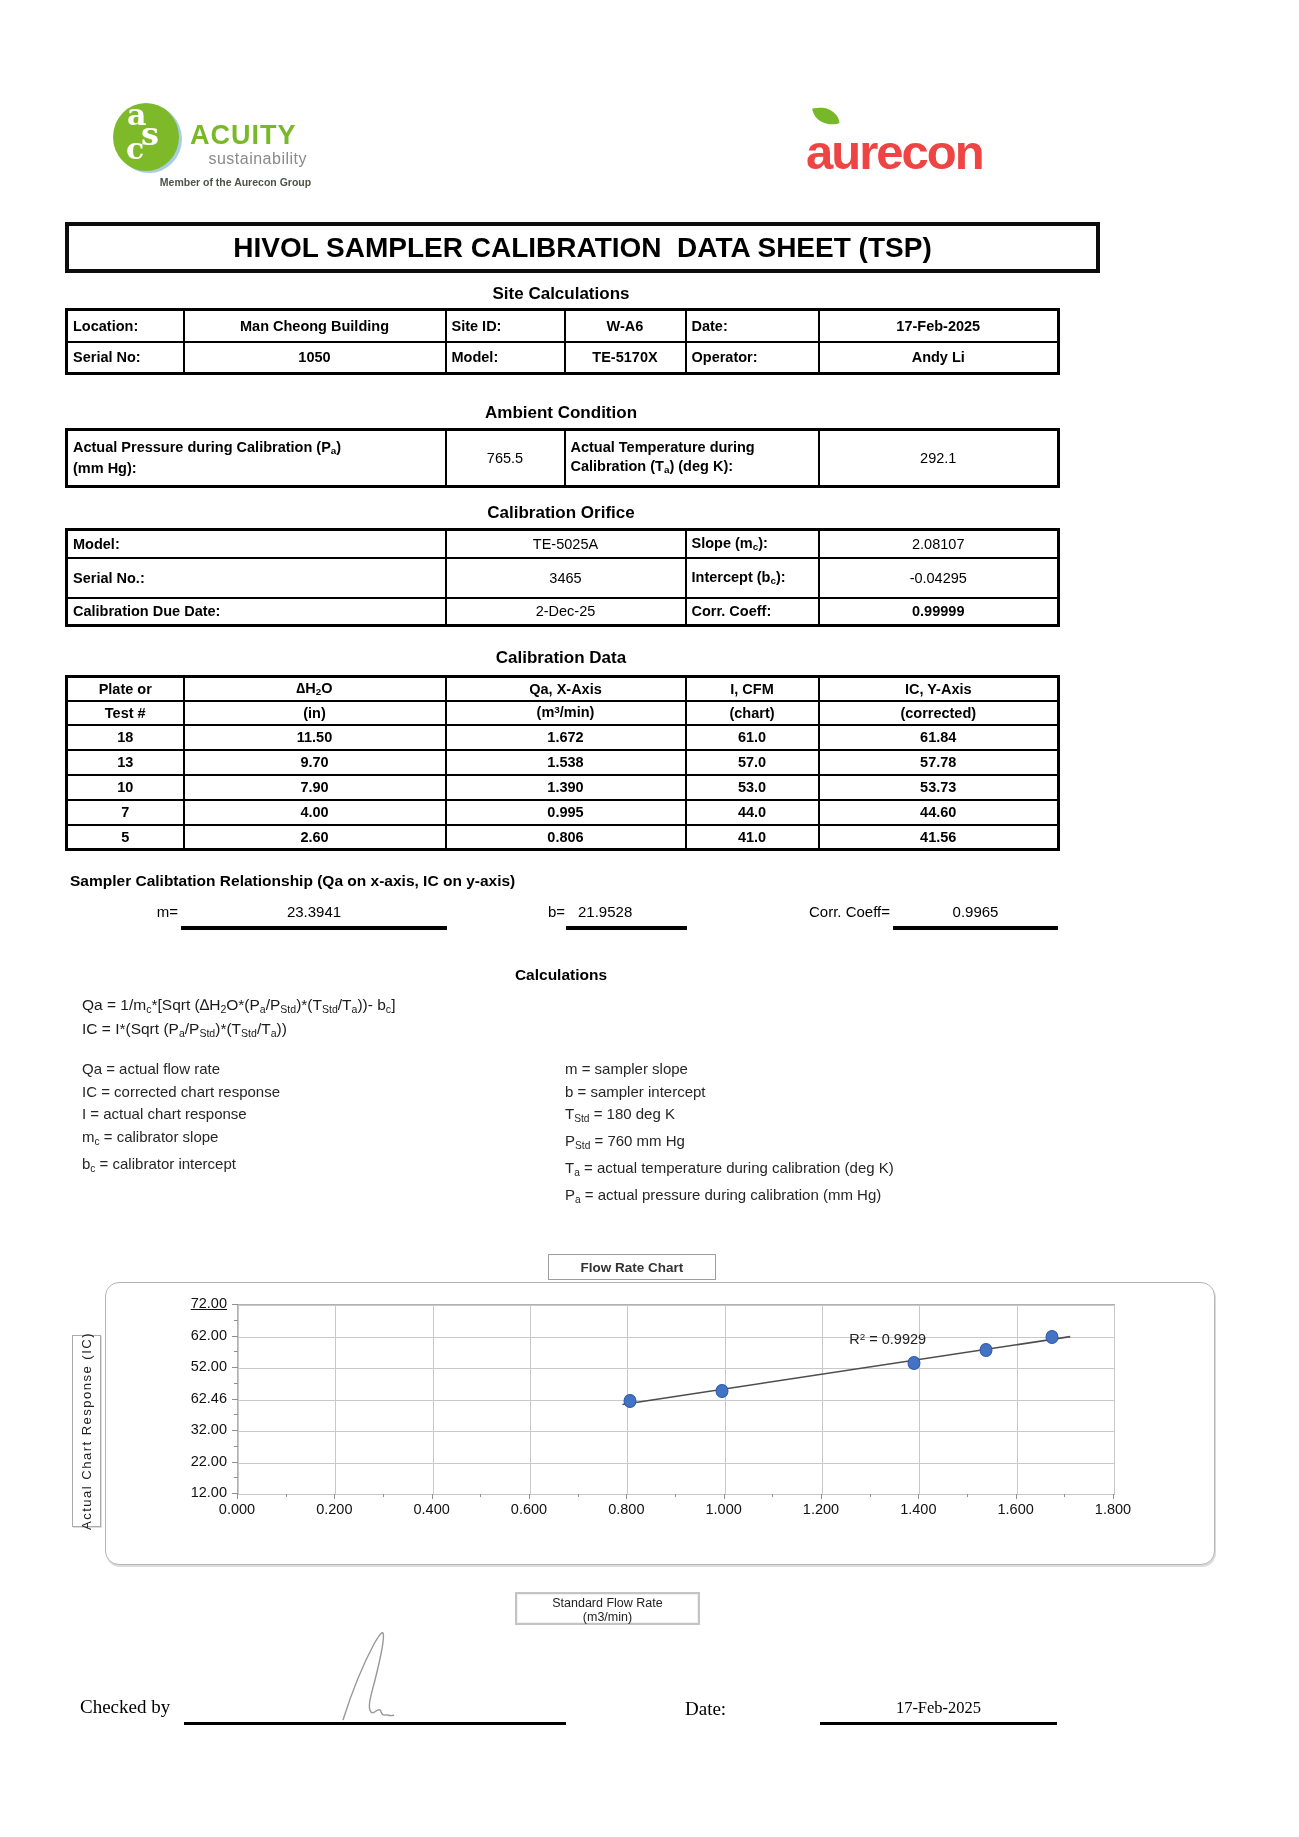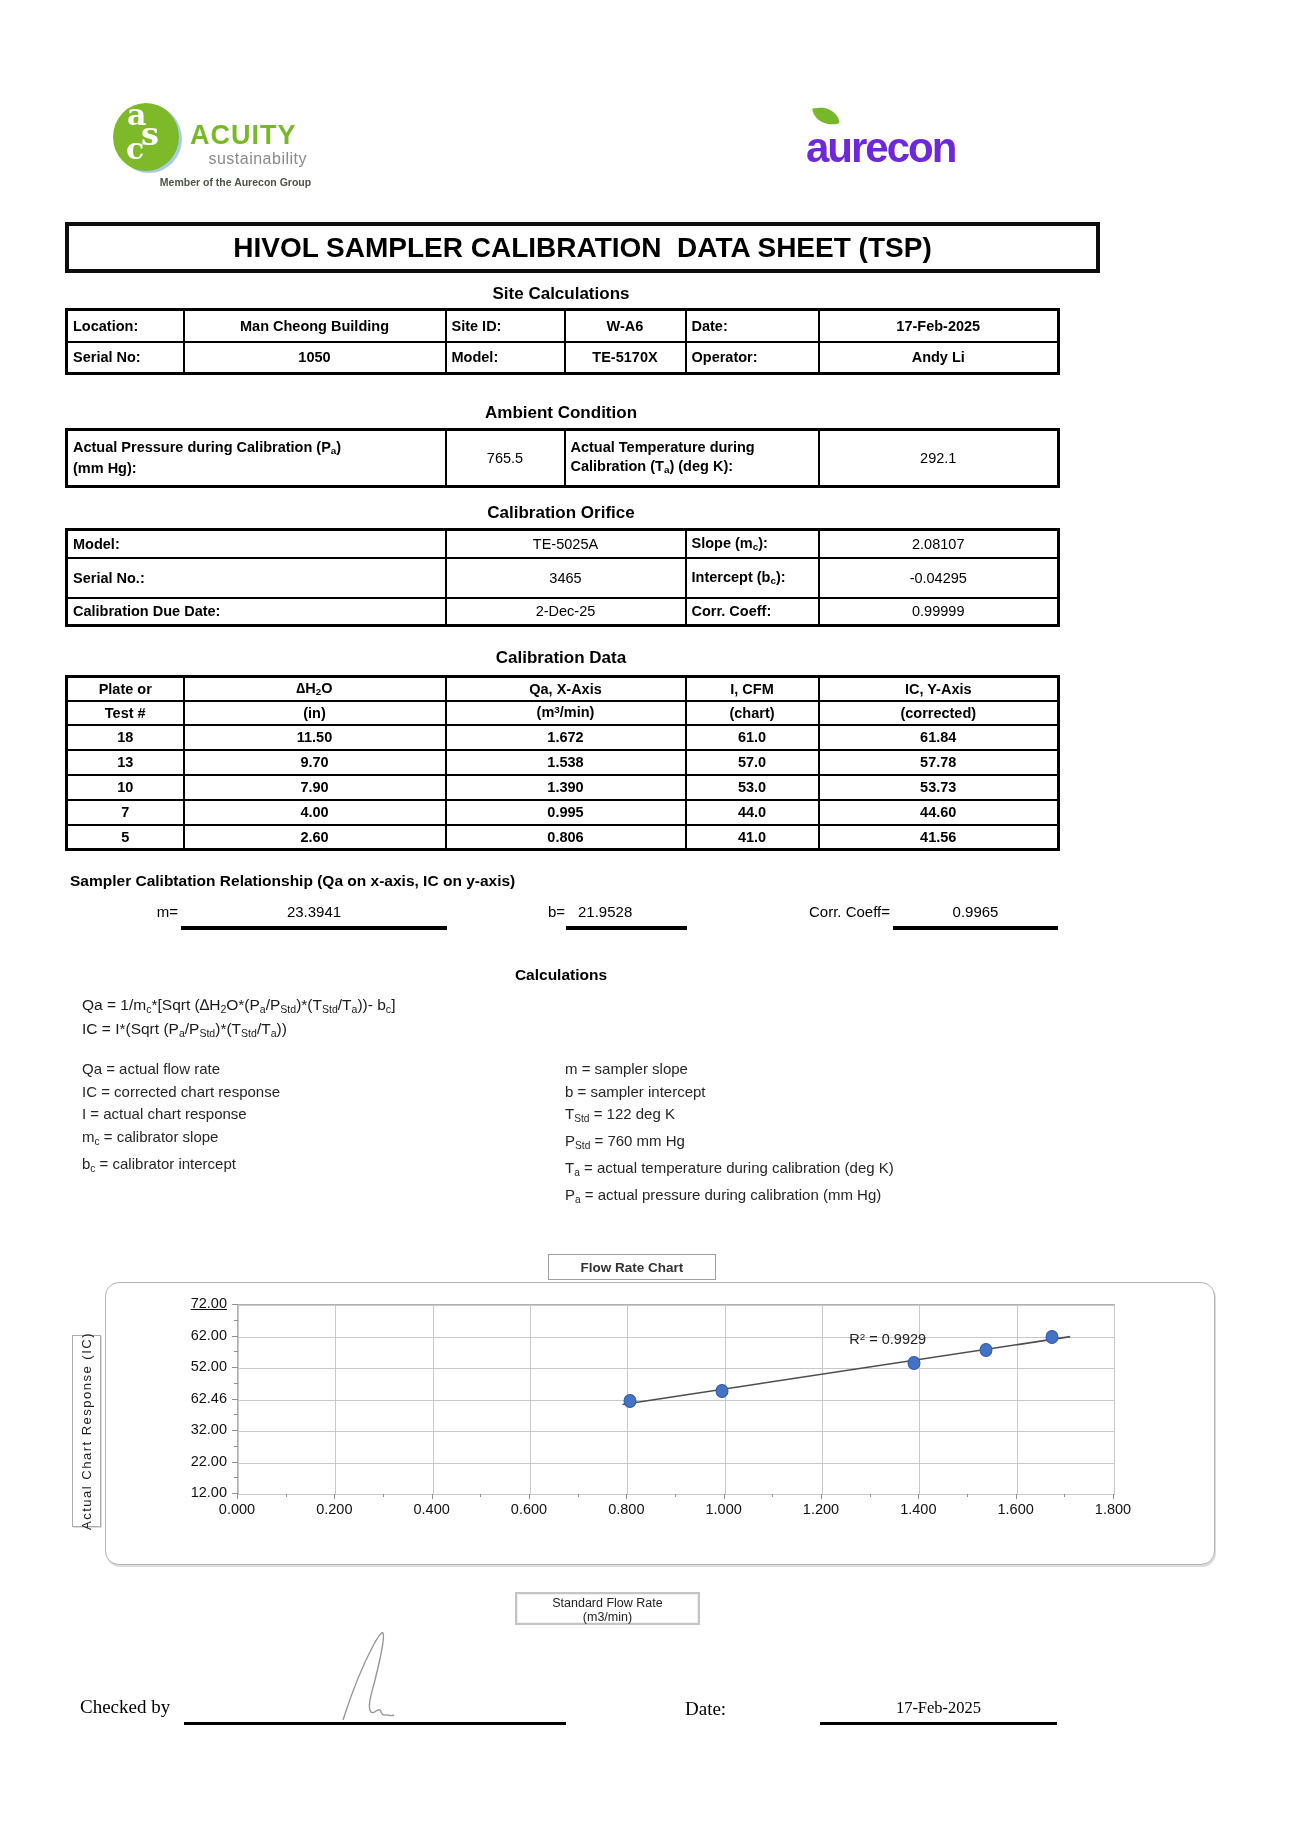--- a/index.html
+++ b/index.html
@@ -11,21 +11,21 @@
     background:#7db928;box-shadow:3px 2px 0 0 #a9cde9;}
   .acuity-circle span{position:absolute;color:#fff;font-family:"DejaVu Serif",serif;font-weight:bold;}
   .mono-a{left:14px;top:-6px;font-size:30px;}
   .mono-s{left:28px;top:12px;font-size:32px;}
   .mono-c{left:13px;top:28px;font-size:30px;}
   .acuity-name{position:absolute;left:190px;top:120px;font-size:27px;font-weight:bold;color:#79b928;letter-spacing:1px;}
   .acuity-tag{position:absolute;left:150px;top:150px;width:157px;text-align:right;font-size:16px;color:#8a8a8a;letter-spacing:0.5px;}
   .acuity-member{position:absolute;left:158px;top:176px;width:155px;text-align:center;font-size:10.5px;font-weight:bold;color:#4d5345;}
   .aurecon-leaf{position:absolute;left:814px;top:106px;width:24px;height:20px;background:#76b82a;
     border-radius:2% 95% 10% 95%;transform:rotate(-12deg);}
-  .aurecon-name{position:absolute;left:806px;top:124px;font-size:42px;font-weight:bold;color:#6d28d9;letter-spacing:-2px;}
+  .aurecon-name{position:absolute;left:806px;top:124px;font-size:49px;font-weight:bold;color:#ef4444;letter-spacing:-2px;}
 
   
   .title-box{position:absolute;left:65px;top:222px;width:1035px;height:51px;border:4px solid #0d0d0d;
     box-sizing:border-box;display:flex;align-items:center;justify-content:center;}
   .title-box div{font-size:28px;font-weight:bold;white-space:pre;}
 
   
   .sec-head{position:absolute;left:65px;width:992px;text-align:center;font-size:17px;font-weight:bold;}
 
   
@@ -168,21 +168,21 @@
     <tr style="height:40px">
       <td class="lab"><span>Serial No.:</span></td>
       <td class="val" style="font-weight:normal">3465</td>
       <td class="lab"><span>Intercept (b</span><sub>c</sub><span>):</span></td>
       <td class="val" style="font-weight:normal">-0.04295</td>
     </tr>
     <tr style="height:28px">
       <td class="lab"><span>Calibration Due Date:</span></td>
       <td class="val" style="font-weight:normal">2-Dec-25</td>
       <td class="lab"><span>Corr. Coeff:</span></td>
-      <td class="val" style="font-weight:normal">0.99999</td>
+      <td class="val" style="font-weight:bold">0.99999</td>
     </tr>
   </tbody>
     </table>
 
   <div class="sec-head" style="top:648px;">Calibration Data</div>
   <table class="sheet" style="top:675px;">
     <colgroup>
         <col style="width:117px">
         <col style="width:262px">
         <col style="width:240px">
@@ -259,21 +259,21 @@
   <div class="defs" style="left:82px;top:1058px;">
     <div><span>Qa = actual flow rate</span></div>
     <div><span>IC = corrected chart response</span></div>
     <div><span>I = actual chart response</span></div>
     <div><span>m</span><sub>c</sub><span> = calibrator slope</span></div>
     <div><span>b</span><sub>c</sub><span> = calibrator intercept</span></div>
   </div>
   <div class="defs" style="left:565px;top:1058px;">
     <div><span>m = sampler slope</span></div>
     <div><span>b  = sampler intercept</span></div>
-    <div><span>T</span><sub>Std</sub><span> = 122 deg K</span></div>
+    <div><span>T</span><sub>Std</sub><span> = 180 deg K</span></div>
     <div><span>P</span><sub>Std</sub><span> = 760 mm Hg</span></div>
     <div><span>T</span><sub>a</sub><span> = actual temperature during calibration (deg K)</span></div>
     <div><span>P</span><sub>a</sub><span> = actual pressure during calibration (mm Hg)</span></div>
   </div>
 
   <div class="chart-title-box">
     <span>Flow Rate Chart</span>
   </div>
   <div class="ylabel-box">
     <div>Actual Chart Response (IC)</div>

